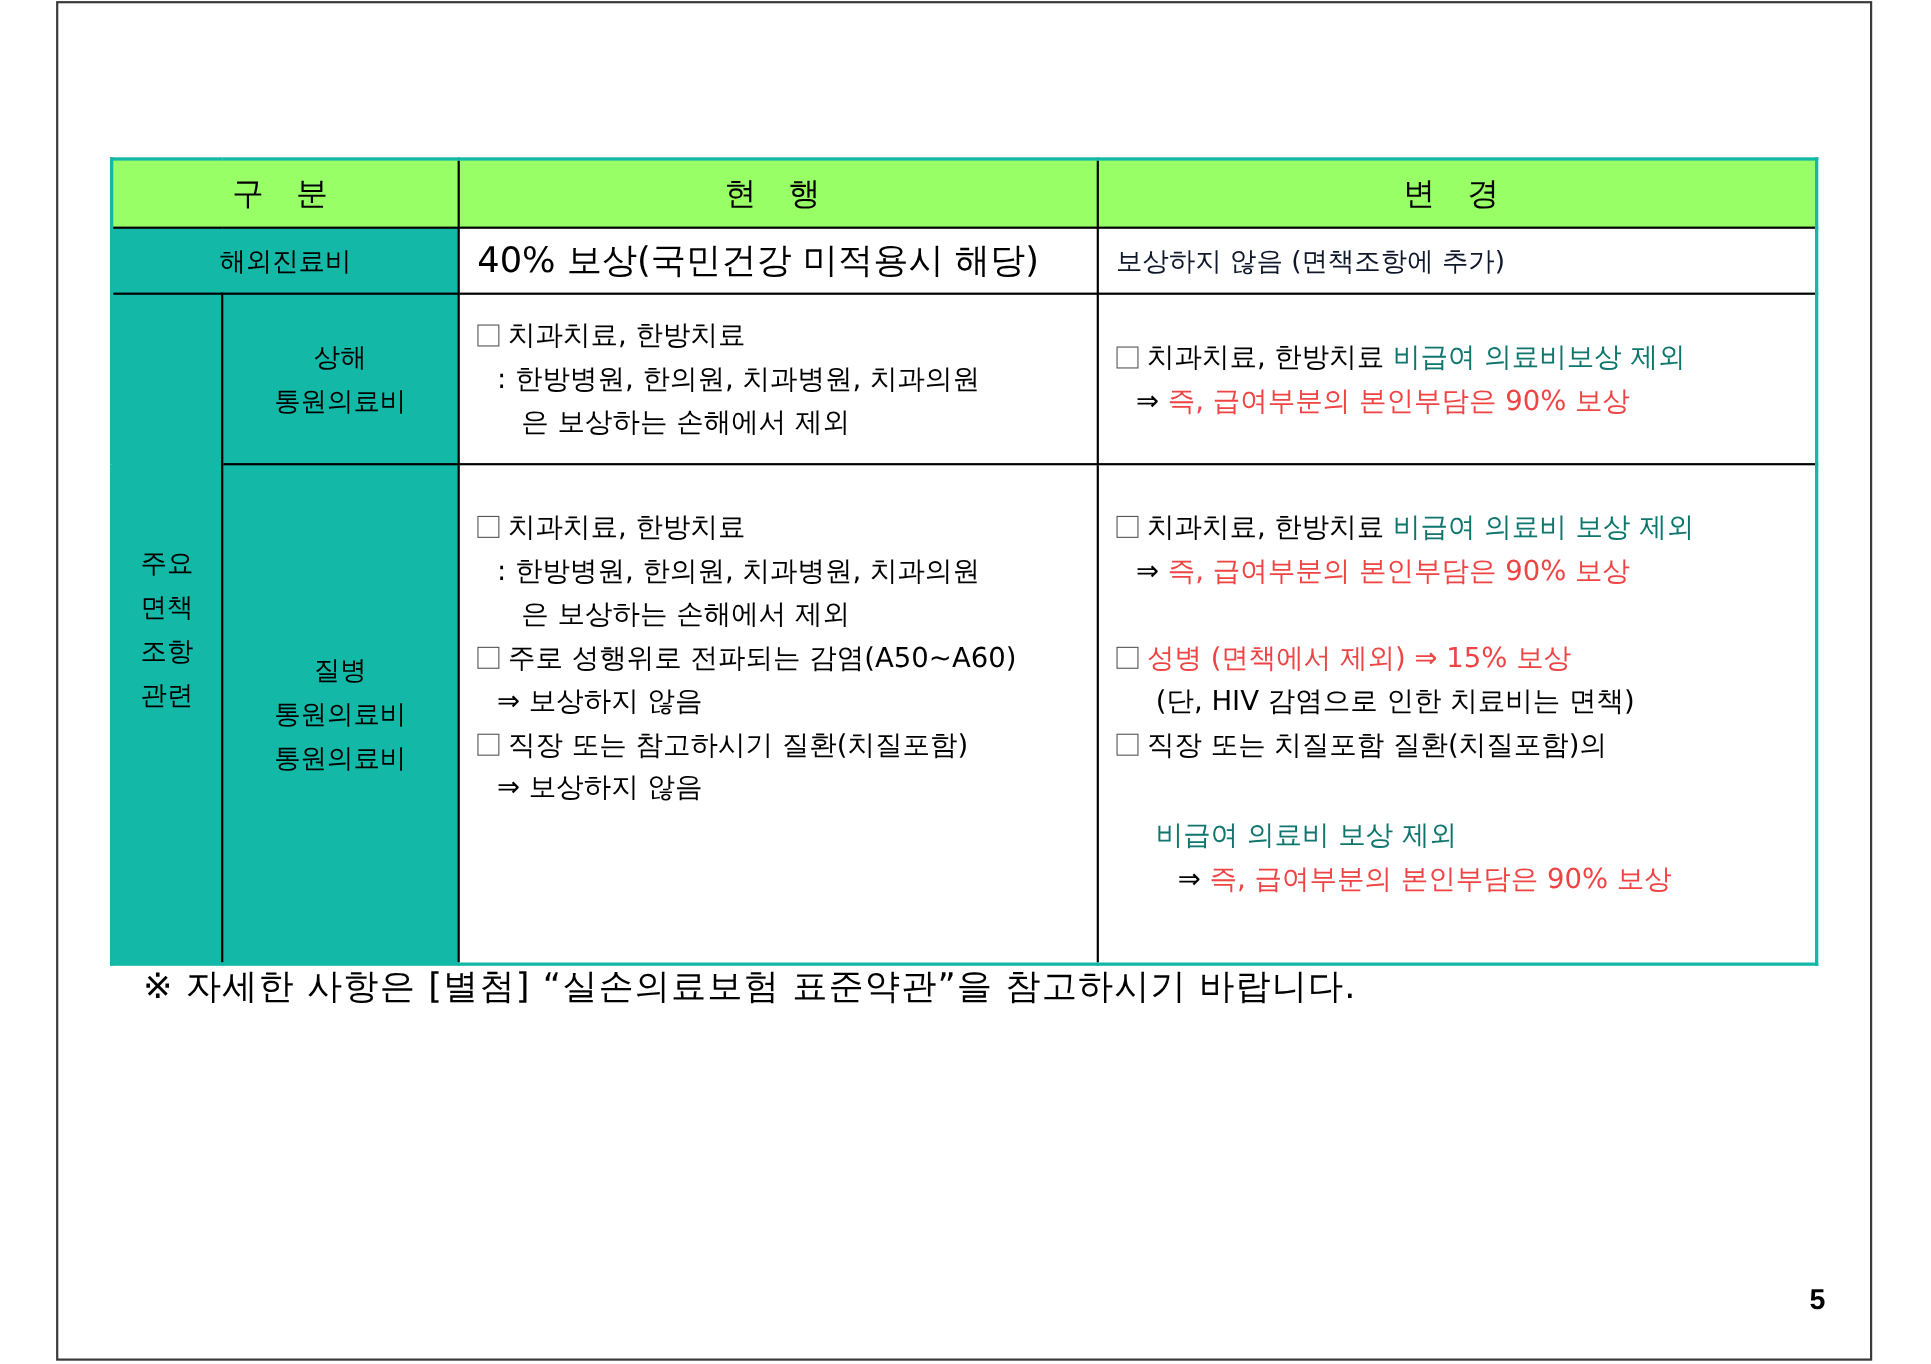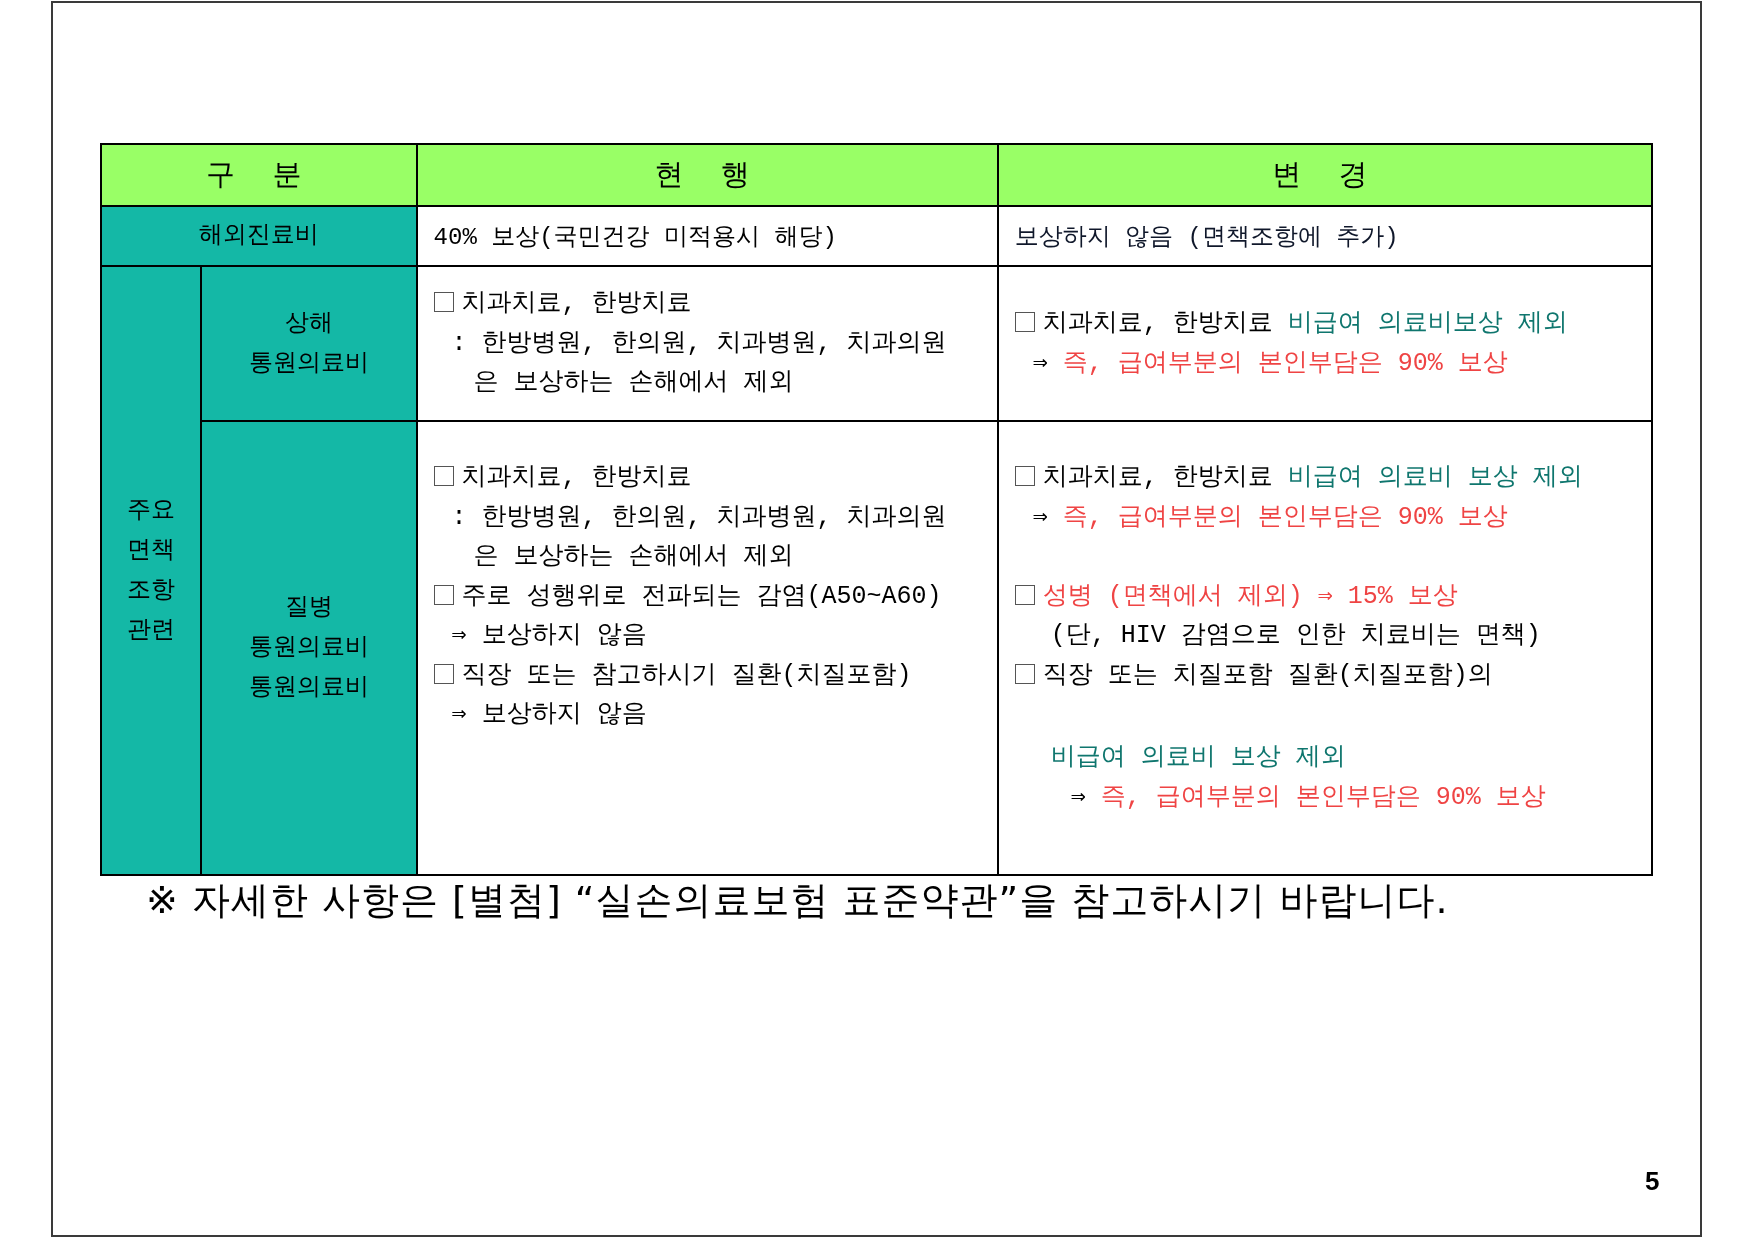--- a/index.html
+++ b/index.html
@@ -10,56 +10,55 @@
     }
     .page-frame {
       position: absolute; left: 51px; top: 1px; width: 1651px; height: 1236px;
       border: 2px solid #3a3a3a; box-sizing: border-box;
     }
     .table-wrap {
       position: absolute; left: 100px; top: 143px; width: 1553px;
     }
     table.cmp {
       width: 100%; border-collapse: collapse;
-      border: 1px solid #14b8a6;
+      border: 3px solid #14b8a6;
       table-layout: fixed;
-      font-family: Liberation Mono, monospace;
     }
     table.cmp td, table.cmp th {
       border: 2px solid #000;
       padding: 0;
       font-weight: normal;
       vertical-align: middle;
     }
     th.hdr {
       background: #99ff66; height: 60px; font-size: 29px; text-align: center;
       letter-spacing: 10px;
     }
     .y { background: #14b8a6; }
     .cat { text-align: center; font-size: 24px; line-height: 40px; }
     .row-overseas td { height: 58px; }
-    .overseas-cur { font-size: 24px; padding-left: 16px !important; }
+    .overseas-cur { font-size: 32px; padding-left: 16px !important; }
     .overseas-new { font-size: 24px; padding-left: 16px !important; color: #0f172a; }
     .cell { font-size: 25px; line-height: 39.5px; padding-left: 16px !important; }
     .line { white-space: nowrap; }
     .ind1 { padding-left: 18px; }
     .ind2 { padding-left: 40px; }
     .ind3 { padding-left: 36px; }
     .ind4 { padding-left: 56px; }
     .red { color: #0f766e; margin-top: 43px; }
     .blue { color: #ef4444; }
     .cb {
       display: inline-block; width: 20px; height: 20px; border: 1.5px solid #555;
       box-sizing: border-box; vertical-align: -2px; margin-right: 8px;
     }
     .vert { font-size: 24px; line-height: 40px; text-align: center; }
     .row-injury td { height: 153px; }
     .row-disease td { height: 416px; }
     .footnote {
-      position: absolute; left: 146px; top: 875px; font-size: 38px;
+      position: absolute; left: 130px; top: 875px; font-size: 32px;
       letter-spacing: 1px; white-space: nowrap;
     }
     .page-num {
       position: absolute; left: 1645px; top: 1166px; font-size: 26px; font-weight: bold;
       font-family: "Liberation Sans", sans-serif;
     }
     .spacer { height: 39.5px; }
   </style>
 </head>
 <body>

